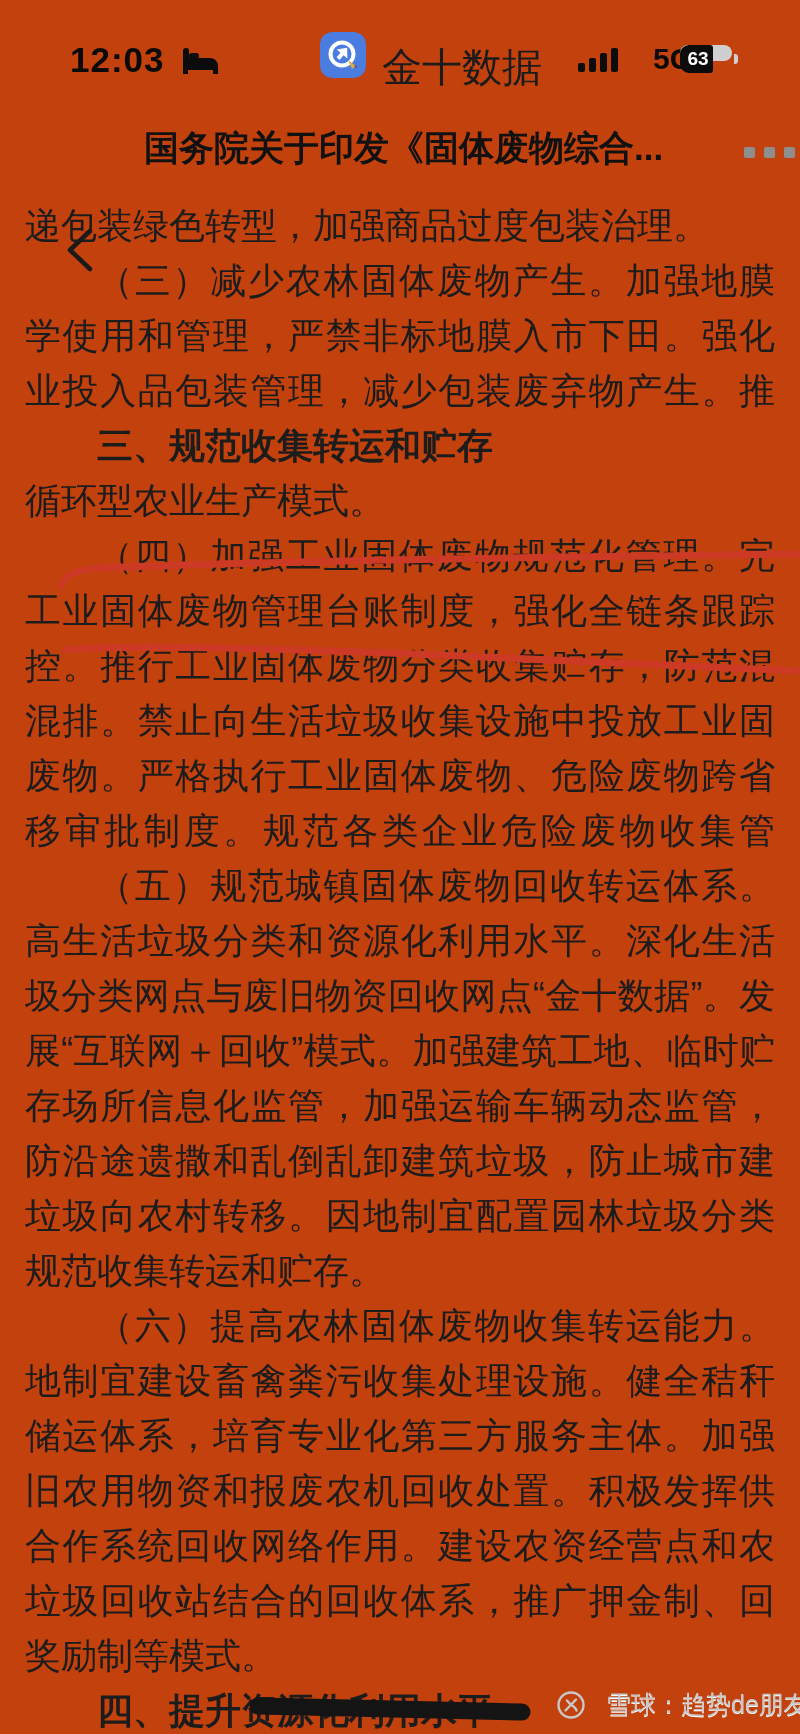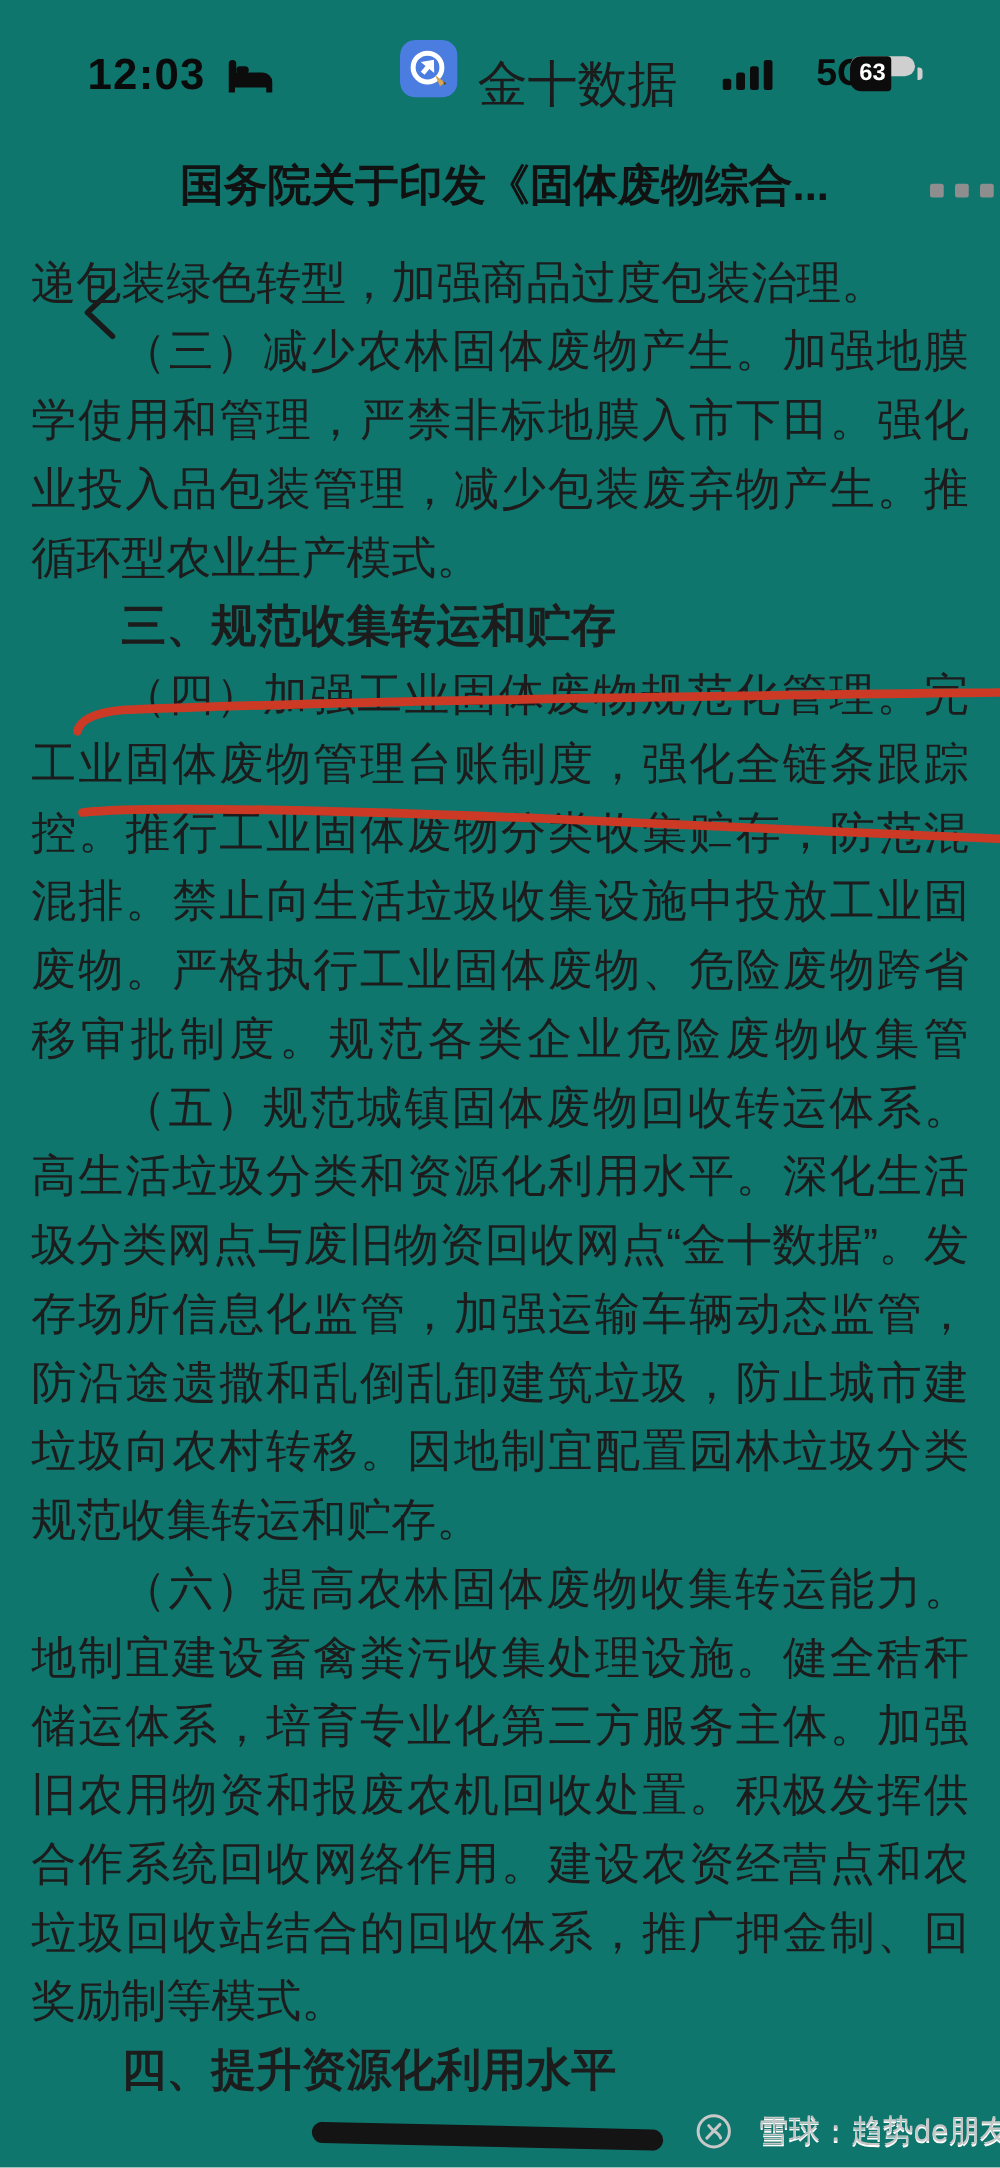--- a/index.html
+++ b/index.html
@@ -1,17 +1,17 @@
 <!DOCTYPE html>
 <html style="--dots-gray: #8e8e8e; --watermark-gray: #c6c6c6; --battery-empty: #cfcfcf;"><head>
 <meta charset="utf-8">
 <style>
   html,body{margin:0;padding:0;background:#fff;}
   #screen{
-    position:relative;width:800px;height:1734px;background:#0f766e;overflow:hidden;
+    position:relative;width:800px;height:1734px;background:#c2410c;overflow:hidden;
     font-family:"Liberation Sans", sans-serif;color:#1c1c1c;
   }
   
   #status-bar{position:absolute;top:0;left:0;width:800px;height:100px;}
   .time{position:absolute;left:70px;top:40px;font-size:35px;font-weight:700;letter-spacing:1px;color:#0a0a0a;}
   .bed{position:absolute;left:180px;top:48px;}
   .applogo{position:absolute;left:320px;top:32px;width:46px;height:46px;border-radius:12px;}
   .appname{position:absolute;left:382px;top:40px;font-size:40px;color:#1b1b1b;}
   .signal{position:absolute;left:578px;top:46px;}
   .net{position:absolute;left:630px;top:42px;font-size:30px;font-weight:600;color:#0a0a0a;margin-left:23px;}
@@ -81,31 +81,32 @@
       <i></i>
       <i></i>
     </div>
   </div>
 
   <div id="doc">
       <div class="line">递包装绿色转型，加强商品过度包装治理。</div>
       <div class="line fill indent">（三）减少农林固体废物产生。加强地膜科</div>
       <div class="line fill">学使用和管理，严禁非标地膜入市下田。强化农</div>
       <div class="line fill">业投入品包装管理，减少包装废弃物产生。推广</div>
+      <div class="line indent bold">三、规范收集转运和贮存</div>
       <div class="line">循环型农业生产模式。</div>
-      <div class="line indent bold">三、规范收集转运和贮存</div>
       <div class="line fill indent">（四）加强工业固体废物规范化管理。完善</div>
       <div class="line fill">工业固体废物管理台账制度，强化全链条跟踪管</div>
       <div class="line fill">控。推行工业固体废物分类收集贮存，防范混堆</div>
       <div class="line fill">混排。禁止向生活垃圾收集设施中投放工业固体</div>
       <div class="line fill">废物。严格执行工业固体废物、危险废物跨省转</div>
       <div class="line fill">移审批制度。规范各类企业危险废物收集管理。</div>
       <div class="line fill indent">（五）规范城镇固体废物回收转运体系。提</div>
       <div class="line fill">高生活垃圾分类和资源化利用水平。深化生活垃</div>
       <div class="line fill">圾分类网点与废旧物资回收网点“金十数据”。发</div>
+      <div class="line fill">展“互联网＋回收”模式。加强建筑工地、临时贮</div>
       <div class="line fill">存场所信息化监管，加强运输车辆动态监管，严</div>
       <div class="line fill">防沿途遗撒和乱倒乱卸建筑垃圾，防止城市建筑</div>
       <div class="line fill">垃圾向农村转移。因地制宜配置园林垃圾分类收</div>
       <div class="line">规范收集转运和贮存。</div>
       <div class="line fill indent">（六）提高农林固体废物收集转运能力。因</div>
       <div class="line fill">地制宜建设畜禽粪污收集处理设施。健全秸秆收</div>
       <div class="line fill">储运体系，培育专业化第三方服务主体。加强废</div>
       <div class="line fill">旧农用物资和报废农机回收处置。积极发挥供销</div>
       <div class="line fill">合作系统回收网络作用。建设农资经营点和农村</div>
       <div class="line fill">垃圾回收站结合的回收体系，推广押金制、回收</div>

